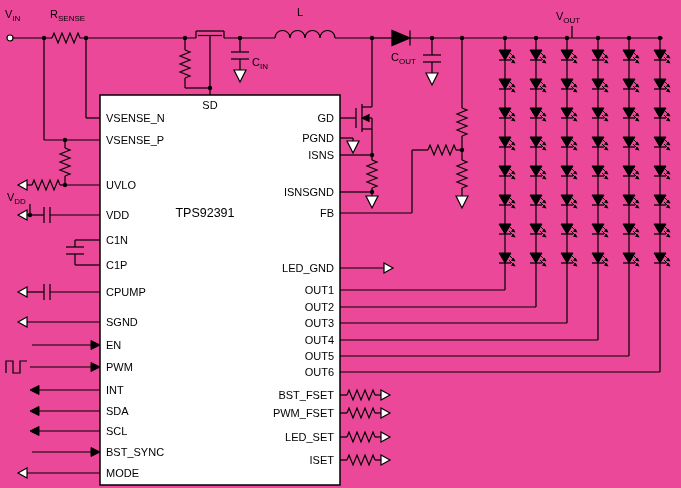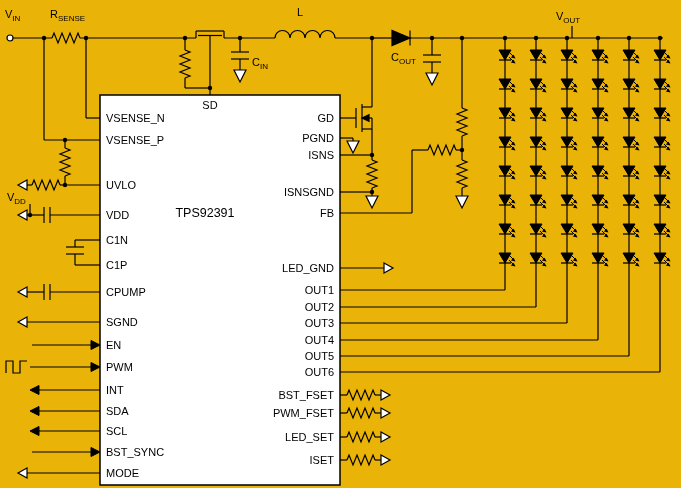--- a/index.html
+++ b/index.html
@@ -1,17 +1,17 @@
 <!DOCTYPE html>
 <html><head>
 <meta charset="utf-8">
 <title>Schematic</title>
 <style>
   html,body{margin:0;padding:0;background:#ffffff;}
-  .canvas{width:681px;height:488px;position:relative;background:#eab308;}
+  .canvas{width:681px;height:488px;position:relative;background:#ec4899;}
   svg text{font-family:"Liberation Sans",sans-serif;font-size:11px;fill:#000;}
   svg .sub{font-size:8px;}
   svg .icname{font-size:12.5px;}
 </style>
 </head>
 <body>
 
 <div class="canvas">
 <svg id="schematic" width="681" height="488" viewBox="0 0 681 488">
   <defs>

